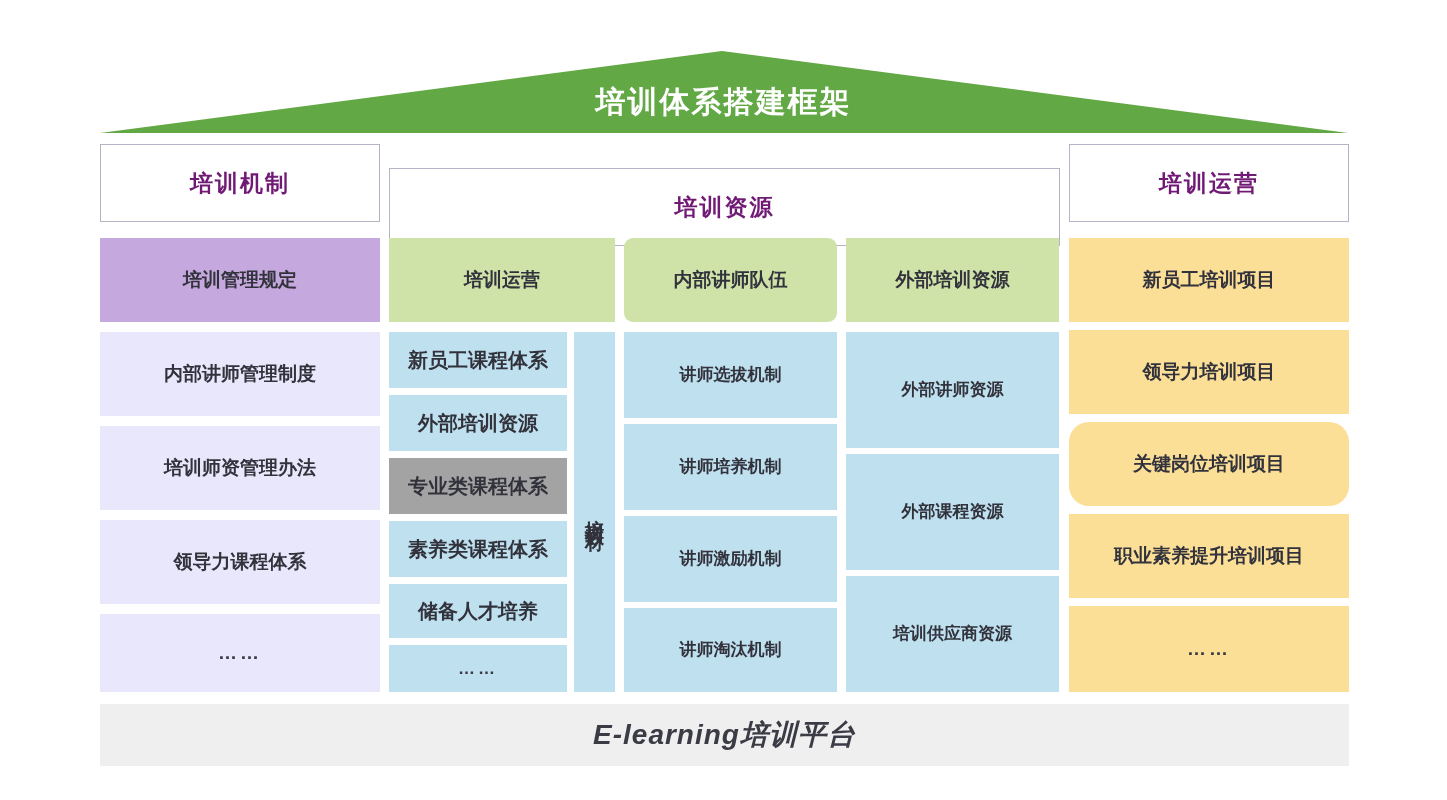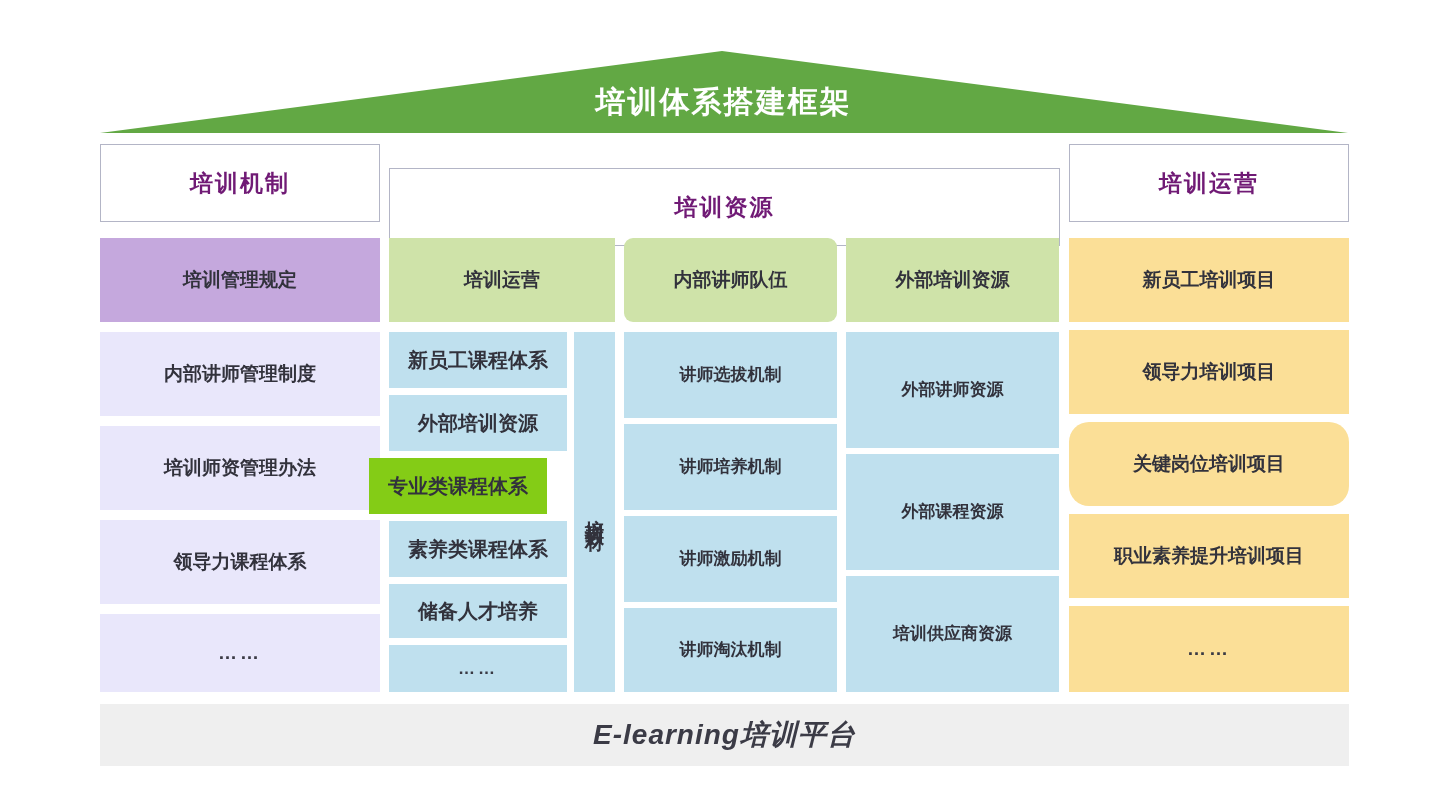--- a/index.html
+++ b/index.html
@@ -111,21 +111,21 @@
   <div class="cell lg" style="left:389px;top:238px;width:226px;height:84px;background:#cfe3a9;">
     <span>培训运营</span>
   </div>
 
   <div class="cell sm" style="left:389px;top:332px;width:178px;height:56px;background:#bfe0ee;">
     <span>新员工课程体系</span>
   </div>
   <div class="cell sm" style="left:389px;top:395px;width:178px;height:56px;background:#bfe0ee;">
     <span>外部培训资源</span>
   </div>
-  <div class="cell sm" style="left:369px;top:458px;width:178px;height:56px;background:#84cc16;">
+  <div class="cell sm" style="left:389px;top:458px;width:178px;height:56px;background:#a3a3a3;">
     <span>专业类课程体系</span>
   </div>
   <div class="cell sm" style="left:389px;top:521px;width:178px;height:56px;background:#bfe0ee;">
     <span>素养类课程体系</span>
   </div>
   <div class="cell sm" style="left:389px;top:584px;width:178px;height:54px;background:#bfe0ee;">
     <span>储备人才培养</span>
   </div>
   <div class="cell dots" style="left:389px;top:645px;width:178px;height:47px;background:#bfe0ee;font-size:17px;">
     <span>……</span>

